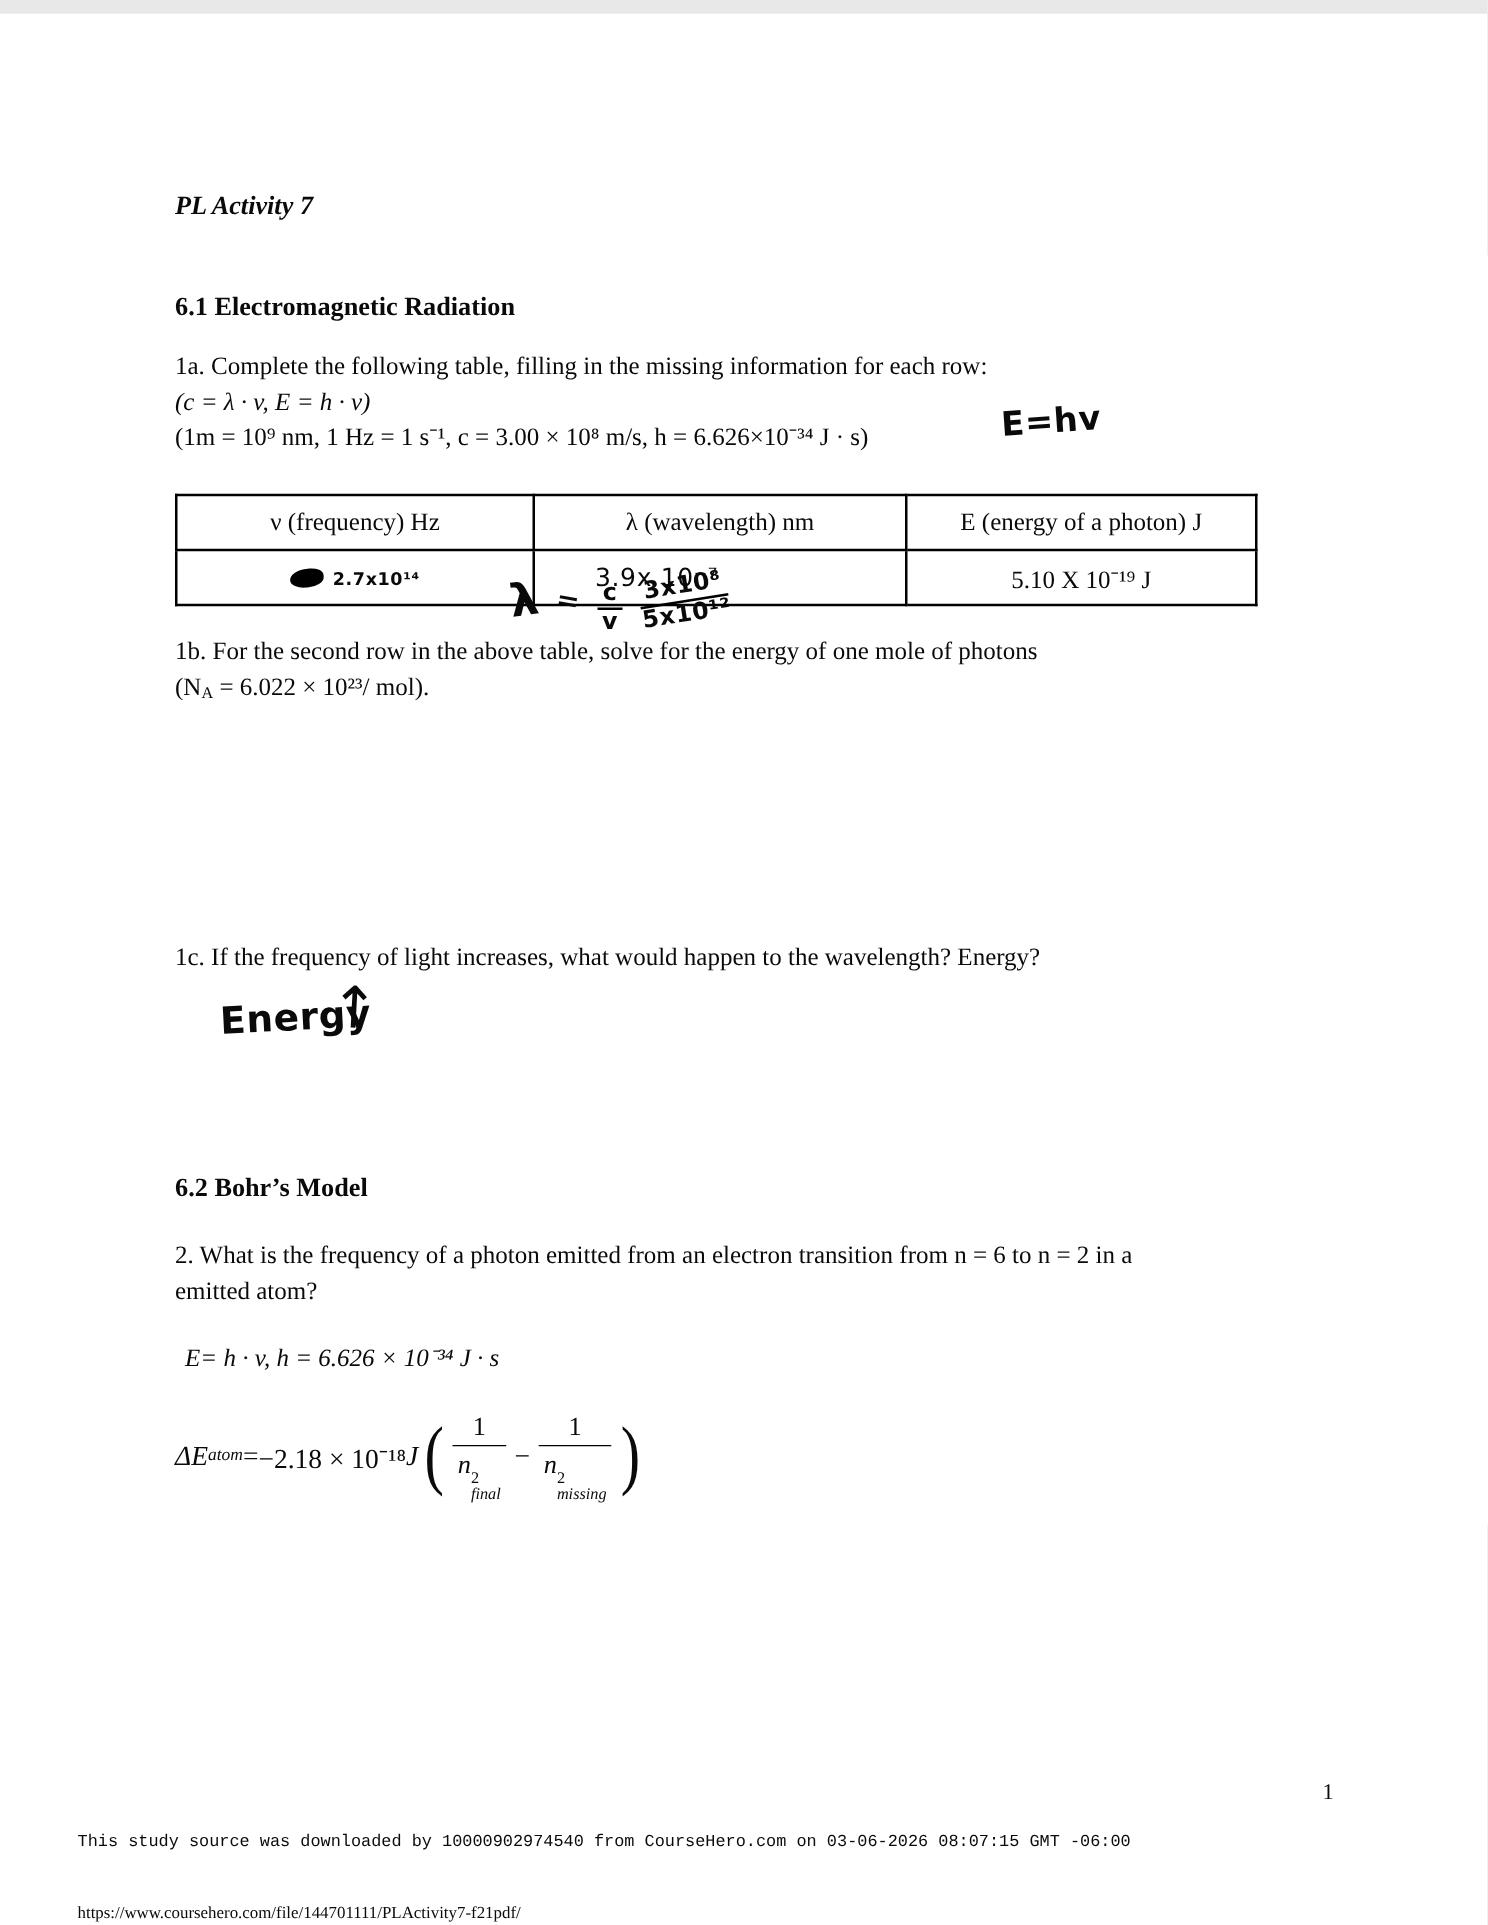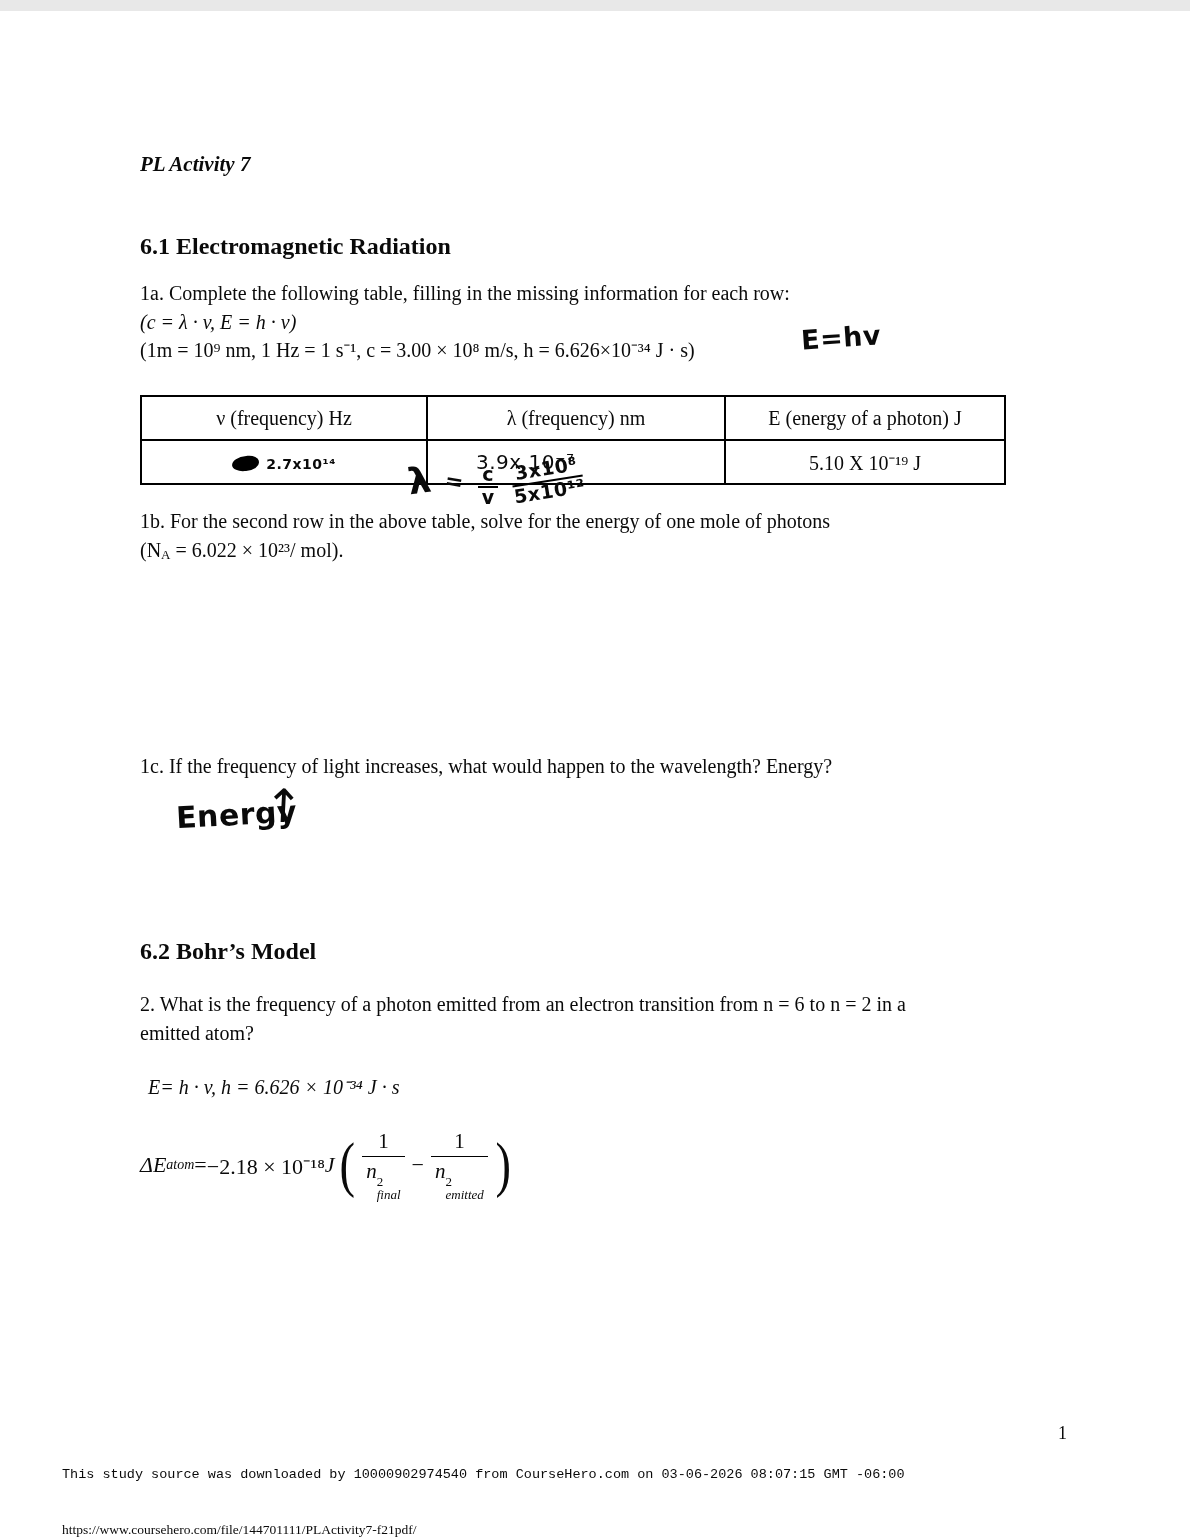--- a/index.html
+++ b/index.html
@@ -9,21 +9,21 @@
     width:1190px; height:1540px;
     background:#ffffff;
     font-family:"Liberation Serif", serif;
     color:#0a0a0a;
     overflow:hidden;
     margin:11px auto;
   }
   .abs { position:absolute; }
 
   .doc-title { left:140px; top:141px; font-size:21px; font-weight:bold; font-style:italic; }
-  .sec-head  { font-size:24px; font-weight:bold; }
+  .sec-head  { font-size:21px; font-weight:bold; }
   .body-text { font-size:20px; line-height:28.5px; }
 
   
   table.em-table {
     position:absolute; left:140px; top:384px; width:864px;
     border-collapse:collapse; table-layout:fixed;
   }
   table.em-table th, table.em-table td {
     border:2px solid #000;
     font-size:20px; font-weight:normal;
@@ -100,21 +100,21 @@
 
   <table class="em-table">
     <colgroup>
         <col class="c1">
         <col class="c2">
         <col class="c3">
       </colgroup>
     <tbody>
         <tr>
       <th>ν (frequency) Hz</th>
-      <th>λ (frequency) nm</th>
+      <th>λ (wavelength) nm</th>
       <th>E (energy of a photon) J</th>
     </tr>
     <tr>
       <td>
         <span class="scribble"></span><span class="hw" style="font-size:14px;">2.7x10¹⁴</span>
       </td>
       <td class="hw hw-cell-left" style="font-size:20px;">3.9x 10⁻⁷</td>
       <td>5.10 X 10⁻¹⁹ J</td>
     </tr>
   </tbody>
@@ -169,21 +169,21 @@
             <span class="ss-sub">final</span>
           </span>
       </span>
     </span>
     <span style="margin:0 4px;">−</span>
     <span class="frac-math">
       <span class="fnum">1</span>
       <span class="fden">
         <i>n</i><span class="supsub">
             <span class="ss-sup">2</span>
-            <span class="ss-sub">emitted</span>
+            <span class="ss-sub">missing</span>
           </span>
       </span>
     </span>
     <span class="paren">)</span>
   </div>
 
   <div class="abs page-num">1</div>
   <div class="abs footer-note">This study source was downloaded by 10000902974540 from CourseHero.com on 03-06-2026 08:07:15 GMT -06:00</div>
   <div class="abs footer-url">https://www.coursehero.com/file/144701111/PLActivity7-f21pdf/</div>
 

